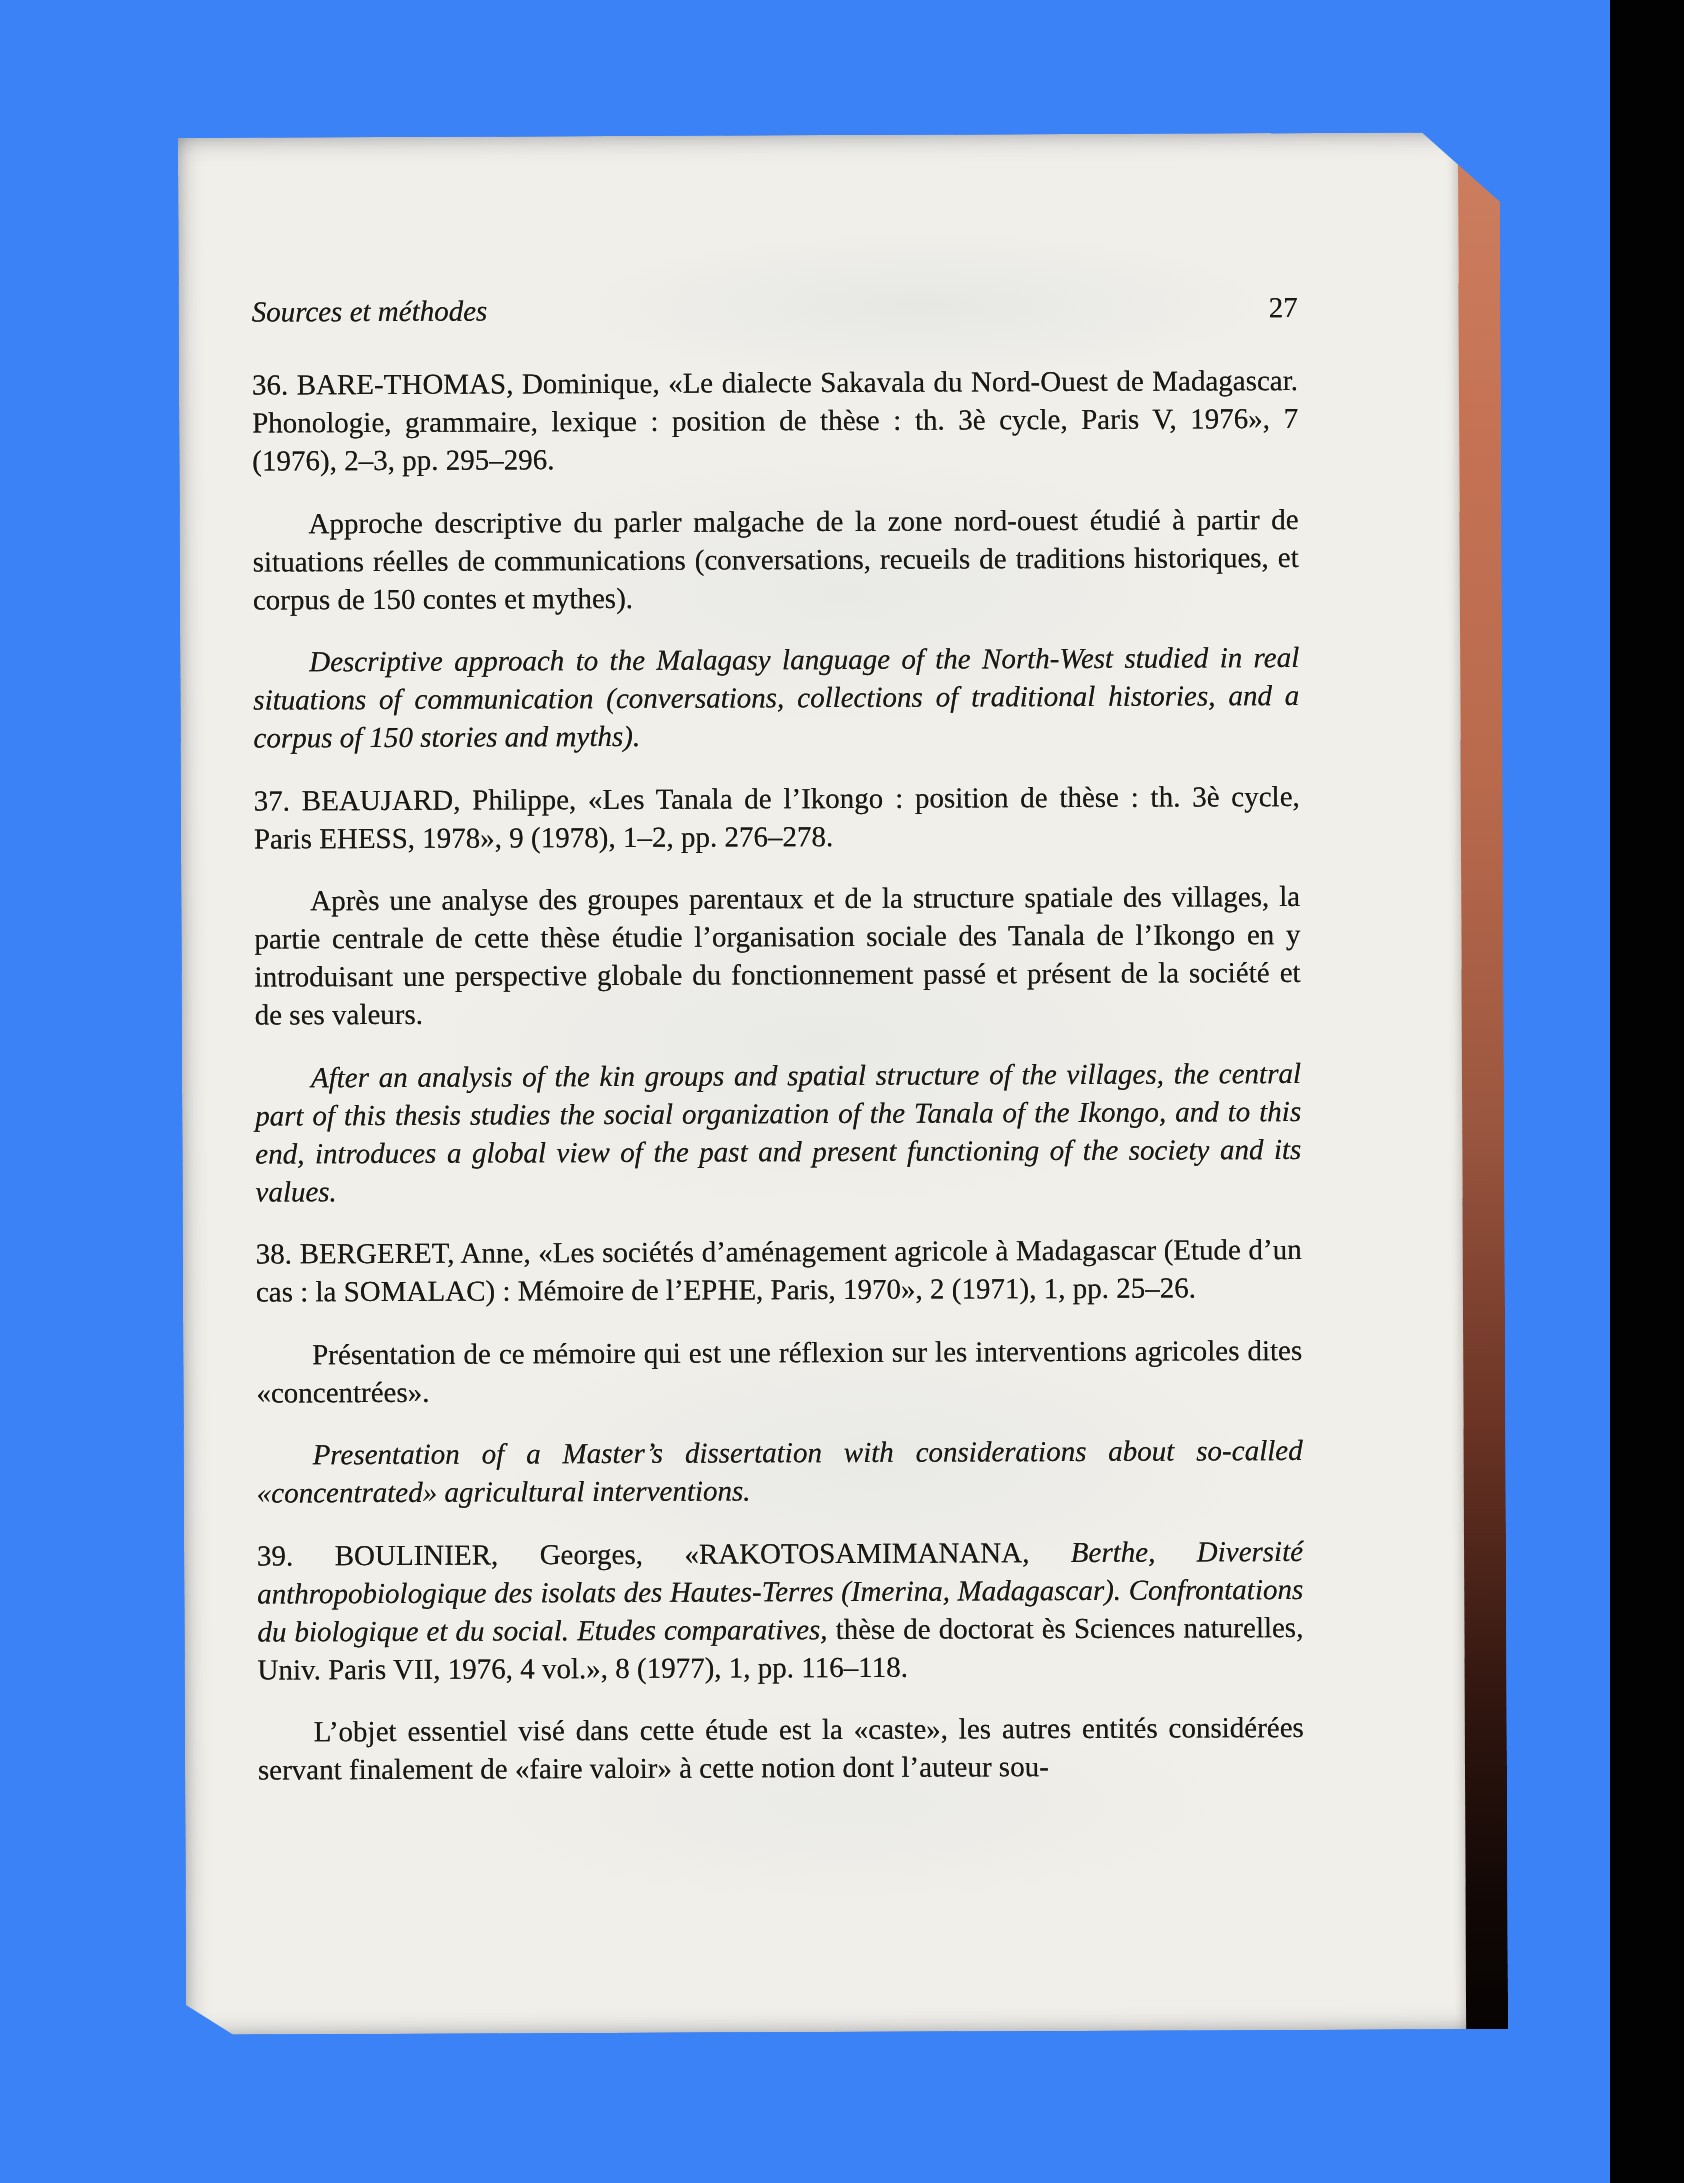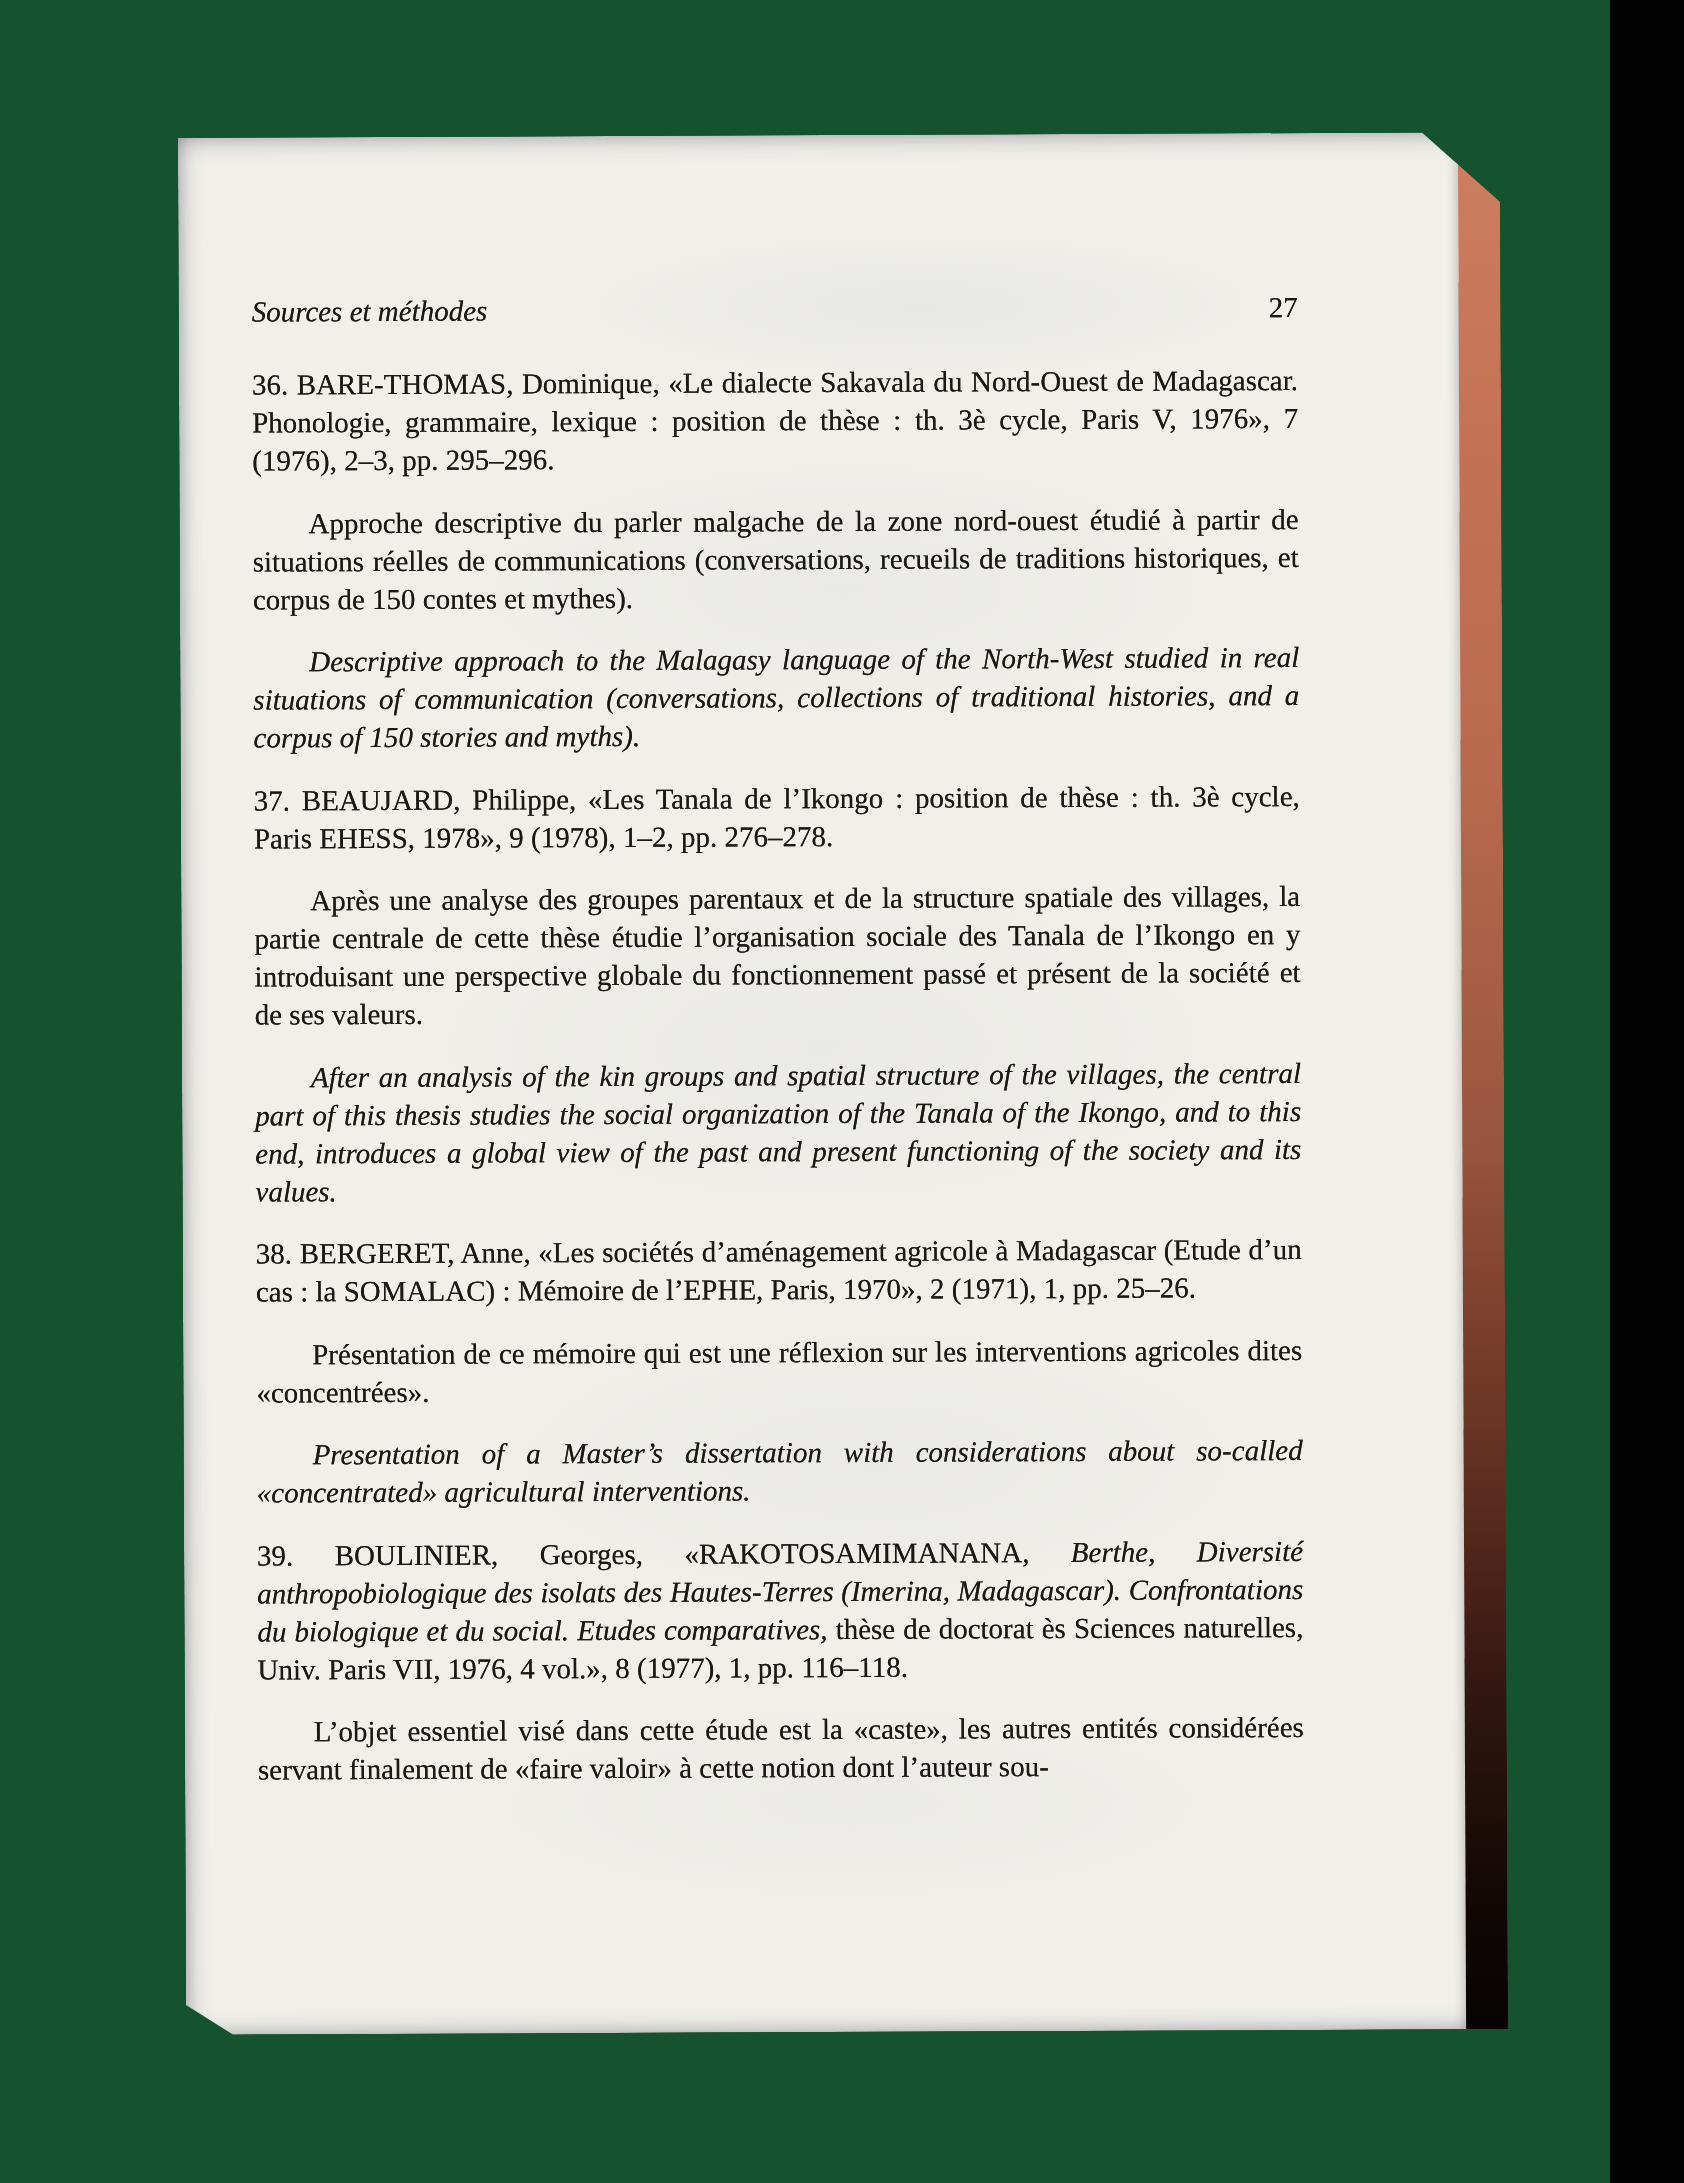--- a/index.html
+++ b/index.html
@@ -2,21 +2,21 @@
 <html style="font-size:14px"><head>
 <meta charset="utf-8">
 <style>
   html, body { margin: 0; padding: 0; background: #020202; }
   body { width: 1685px; height: 2184px; overflow: hidden; position: relative; }
 
   .scene {
     position: relative;
     width: 1610px;
     height: 2184px;
-    background: #14532d;
+    background: #3b82f6;
   }
 
   
   .book {
     position: absolute;
     left: 182px;
     top: 135px;
     width: 1322px;
     height: 1897px;
     transform: rotate(-0.25deg);

